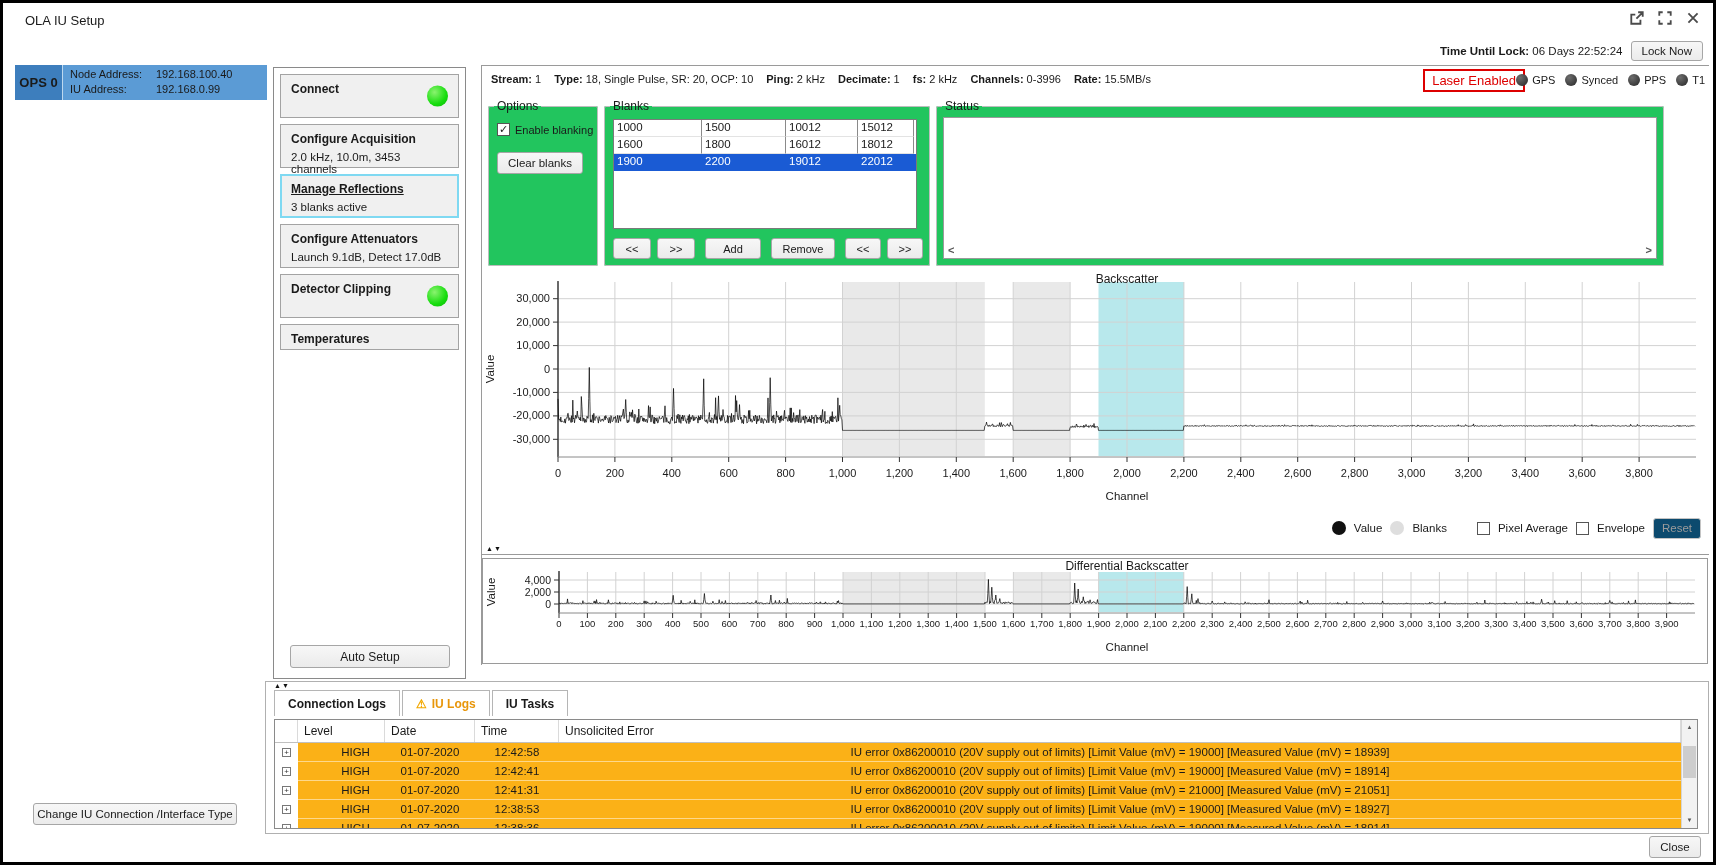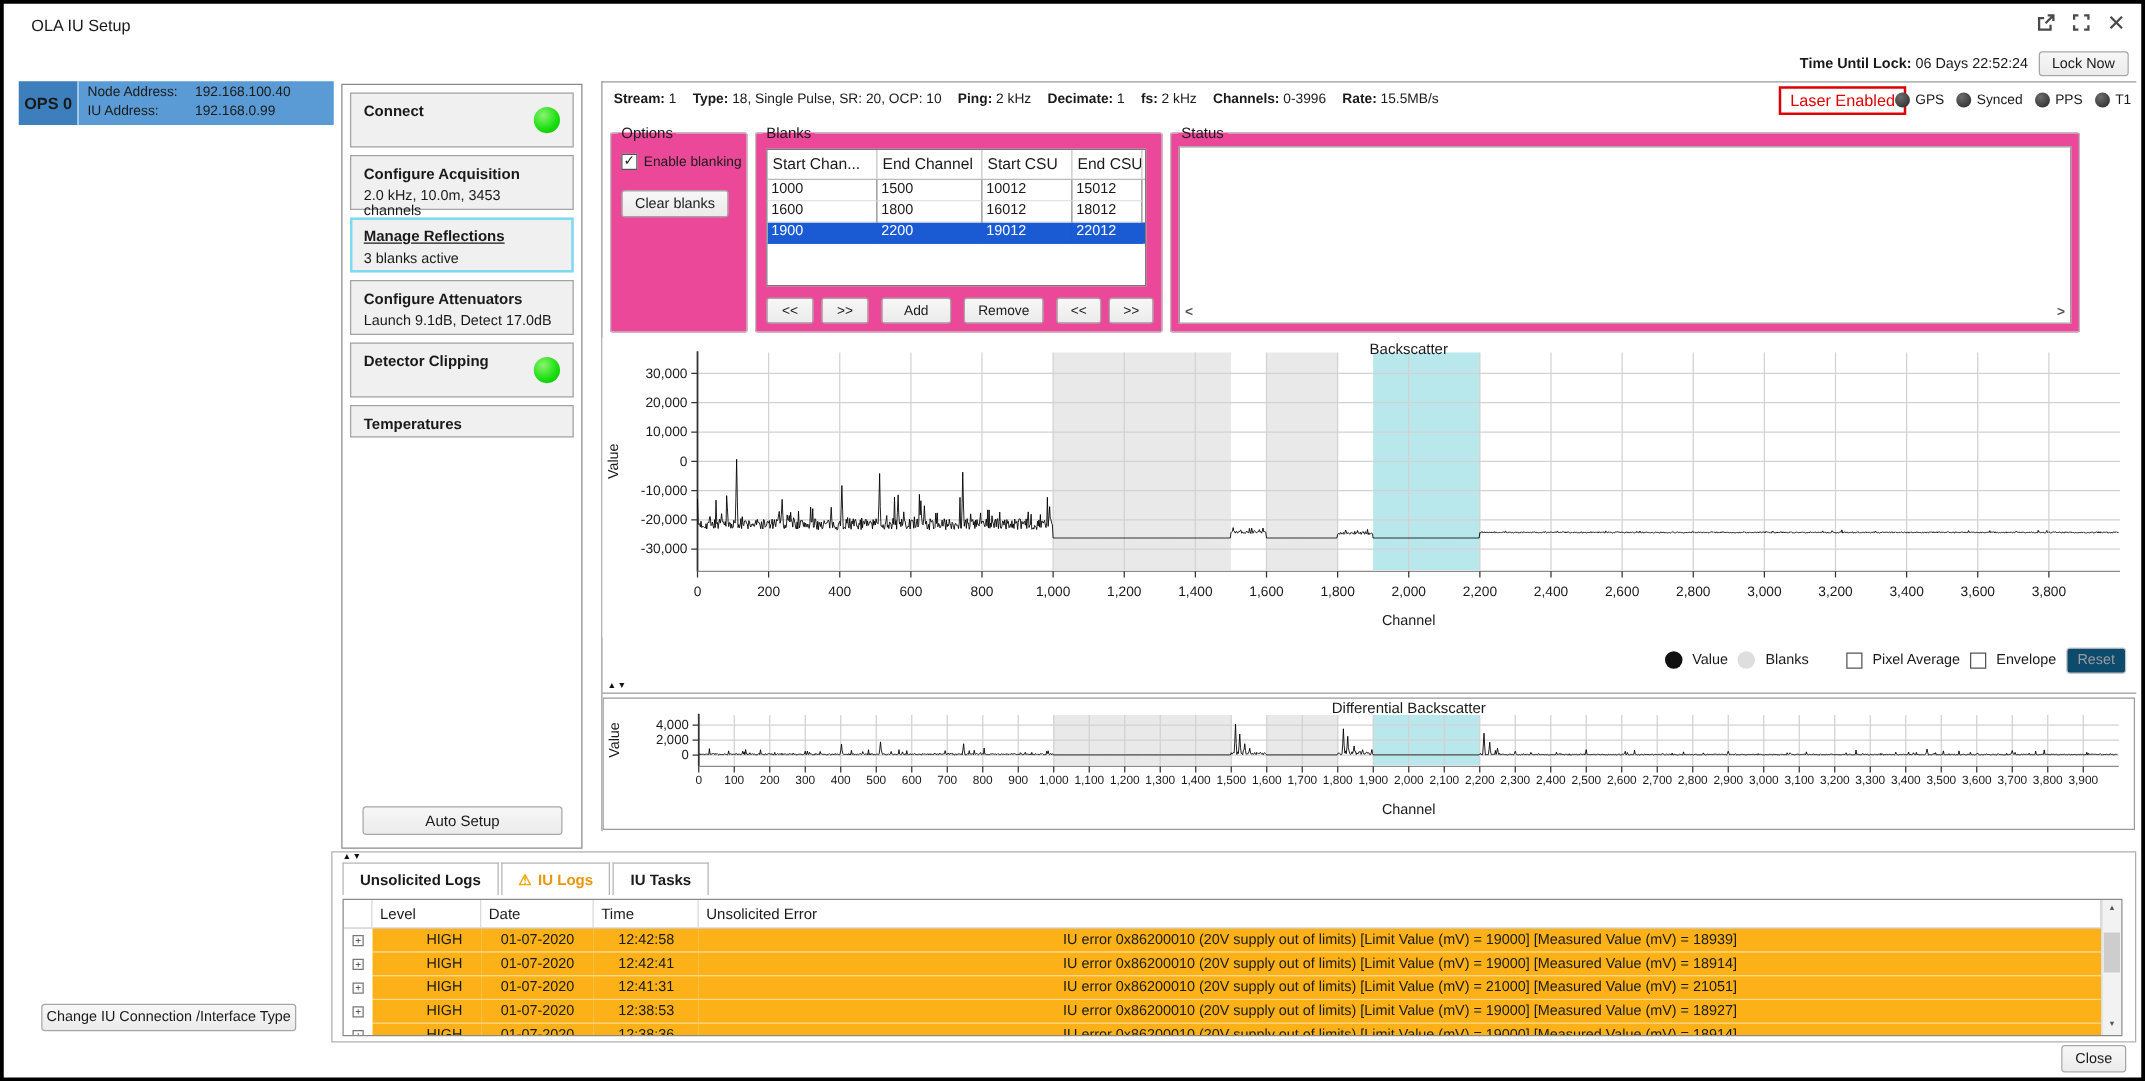--- a/index.html
+++ b/index.html
@@ -40,21 +40,21 @@
 
   
   .main { position:absolute; left:478px; top:62px; width:1228px; height:600px; border-left:1px solid #9a9a9a; border-top:1px solid #9a9a9a; }
   .streambar { position:absolute; left:9px; top:7px; font-size:11px; white-space:nowrap; }
   .streambar .sf { margin-right:13px; }
   .laser { position:absolute; right:184px; top:3px; border:2px solid #dd0000; color:#dd0000; font-size:13px; padding:2px 7px; background:#fff; }
   .inds { position:absolute; right:4px; top:8px; display:flex; gap:10px; align-items:center; font-size:11px; }
   .ind { display:flex; align-items:center; gap:4px; }
   .ind .dot { width:12px; height:12px; border-radius:50%; background:radial-gradient(circle at 35% 30%, #6d6d6d, #262626); }
 
-  fieldset.grp { position:absolute; border:1px solid #bdbdbd; border-radius:2px; background:#ec4899; padding:2px 0 0 0; }
+  fieldset.grp { position:absolute; border:1px solid #bdbdbd; border-radius:2px; background:#22c55e; padding:2px 0 0 0; }
   fieldset.grp legend { font-size:12px; margin-left:5px; padding:0 3px; }
   .grp-options { left:6px; top:33px; width:110px; height:167px; }
   .grp-blanks  { left:122px; top:33px; width:326px; height:167px; }
   .grp-status  { left:454px; top:33px; width:728px; height:167px; }
 
   .cbrow { display:flex; align-items:center; gap:5px; margin:8px 0 0 8px; font-size:11px; cursor:pointer; }
   .cb { width:13px; height:13px; border:1px solid #555; background:#fff; font-size:11px; line-height:11px; text-align:center; color:#222; flex:0 0 auto; }
   .clear-blanks { display:block; margin:16px 0 0 8px; width:86px; height:22px; }
 
   .btable { margin:4px 0 0 8px; width:304px; height:110px; border:1px solid #7a7a7a; background:#fff; overflow:hidden; font-size:11.5px; }
@@ -205,26 +205,20 @@
       <div class="cbrow">
         <span class="cb">✓</span>
         <span>Enable blanking</span>
       </div>
       <button class="btn clear-blanks">Clear blanks</button>
     </fieldset>
 
     <fieldset class="grp grp-blanks">
       <legend>Blanks</legend>
       <div class="btable" id="blanks-table">
-          <div class="bt-head">
-            <div style="width: 88px;">Start Chan...</div>
-            <div style="width: 84px;">End Channel</div>
-            <div style="width: 72px;">Start CSU</div>
-            <div style="width: 56px;">End CSU</div>
-          </div>
           <div class="bt-row">
             <div style="width: 88px;">1000</div>
             <div style="width: 84px;">1500</div>
             <div style="width: 72px;">10012</div>
             <div style="width: 56px;">15012</div>
           </div>
           <div class="bt-row">
             <div style="width: 88px;">1600</div>
             <div style="width: 84px;">1800</div>
             <div style="width: 72px;">16012</div>
@@ -504,21 +498,21 @@
           <text x="644" y="92" text-anchor="middle" font-size="11.5" fill="#1a1a1a">Channel</text>
           <text x="12" y="33" text-anchor="middle" font-size="11.5" fill="#1a1a1a" transform="rotate(-90 12 33)">Value</text>
           <path d="M76.0 44.4L76.6 44.3L77.1 44.0L77.7 44.9L78.3 44.3L78.8 44.4L79.4 44.5L80.0 44.2L80.5 44.7L81.1 44.5L81.7 44.3L82.2 44.3L82.8 44.5L83.4 44.1L84.0 44.6L84.5 39.9L85.1 44.6L85.7 44.1L86.2 44.3L86.8 44.0L87.4 44.0L87.9 43.5L88.5 44.4L89.1 44.6L89.6 43.7L90.2 44.5L90.8 43.9L91.3 44.4L91.9 44.9L92.5 44.5L93.0 44.6L93.6 44.6L94.2 44.8L94.7 44.3L95.3 44.8L95.9 44.5L96.4 44.0L97.0 44.5L97.6 44.3L98.2 44.6L98.7 44.9L99.3 44.6L99.9 41.7L100.4 44.4L101.0 44.3L101.6 44.0L102.1 44.3L102.7 44.3L103.3 44.8L103.8 44.2L104.4 44.2L105.0 44.8L105.5 43.9L106.1 43.9L106.7 44.1L107.2 44.9L107.8 44.2L108.4 44.3L108.9 44.2L109.5 44.8L110.1 44.5L110.6 44.1L111.2 41.9L111.8 44.3L112.4 42.5L112.9 44.8L113.5 40.6L114.1 44.2L114.6 43.9L115.2 44.9L115.8 44.3L116.3 44.5L116.9 43.2L117.5 44.5L118.0 44.5L118.6 44.3L119.2 43.9L119.7 44.5L120.3 44.2L120.9 44.3L121.4 44.9L122.0 44.8L122.6 44.8L123.1 44.7L123.7 44.0L124.3 43.5L124.8 44.7L125.4 40.8L126.0 44.2L126.6 44.1L127.1 44.5L127.7 44.7L128.3 44.8L128.8 44.9L129.4 43.9L130.0 44.4L130.5 44.9L131.1 44.1L131.7 43.9L132.2 44.0L132.8 43.9L133.4 44.5L133.9 43.8L134.5 44.8L135.1 44.3L135.6 44.7L136.2 44.9L136.8 42.9L137.3 44.8L137.9 44.8L138.5 44.3L139.0 43.9L139.6 44.3L140.2 44.7L140.8 43.9L141.3 44.4L141.9 44.8L142.5 43.5L143.0 44.8L143.6 44.5L144.2 44.3L144.7 44.2L145.3 44.1L145.9 44.6L146.4 44.8L147.0 44.4L147.6 44.8L148.1 44.0L148.7 44.0L149.3 44.2L149.8 44.1L150.4 44.5L151.0 44.6L151.5 43.4L152.1 44.5L152.7 44.5L153.2 44.1L153.8 44.8L154.4 44.9L155.0 44.7L155.5 44.6L156.1 44.2L156.7 44.3L157.2 44.3L157.8 44.3L158.4 44.6L158.9 44.8L159.5 44.5L160.1 44.4L160.6 44.2L161.2 41.9L161.8 44.8L162.3 44.5L162.9 41.9L163.5 44.5L164.0 44.6L164.6 42.8L165.2 44.1L165.7 44.3L166.3 44.3L166.9 44.8L167.4 44.7L168.0 44.8L168.6 44.9L169.2 43.8L169.7 44.7L170.3 43.9L170.9 44.5L171.4 44.9L172.0 44.0L172.6 44.6L173.1 42.2L173.7 44.1L174.3 44.0L174.8 44.6L175.4 44.2L176.0 44.5L176.5 44.4L177.1 44.5L177.7 44.6L178.2 44.9L178.8 44.8L179.4 44.7L179.9 44.2L180.5 43.9L181.1 44.6L181.6 44.9L182.2 44.8L182.8 44.0L183.4 44.8L183.9 44.5L184.5 44.6L185.1 43.8L185.6 44.6L186.2 44.4L186.8 44.4L187.3 44.1L187.9 44.7L188.5 44.8L189.0 44.6L189.6 41.2L190.2 36.3L190.7 41.6L191.3 43.8L191.9 44.6L192.4 44.6L193.0 44.2L193.6 44.6L194.1 44.5L194.7 44.5L195.3 44.8L195.8 43.9L196.4 44.9L197.0 44.0L197.6 44.9L198.1 41.3L198.7 44.2L199.3 44.7L199.8 43.9L200.4 44.8L201.0 44.6L201.5 44.1L202.1 44.9L202.7 44.5L203.2 44.3L203.8 44.8L204.4 44.3L204.9 44.0L205.5 43.9L206.1 44.7L206.6 44.1L207.2 42.3L207.8 44.0L208.3 44.5L208.9 44.5L209.5 44.2L210.0 44.6L210.6 43.9L211.2 44.9L211.8 40.8L212.3 44.8L212.9 43.8L213.5 44.9L214.0 44.0L214.6 44.2L215.2 44.1L215.7 44.9L216.3 44.8L216.9 44.5L217.4 44.8L218.0 44.4L218.6 44.2L219.1 44.4L219.7 44.9L220.3 44.2L220.8 40.4L221.4 34.5L222.0 40.9L222.5 43.0L223.1 44.6L223.7 43.9L224.2 44.5L224.8 44.2L225.4 44.7L226.0 44.9L226.5 44.7L227.1 44.5L227.7 44.0L228.2 44.6L228.8 44.6L229.4 44.1L229.9 42.2L230.5 44.2L231.1 44.4L231.6 44.8L232.2 44.5L232.8 44.3L233.3 44.4L233.9 44.9L234.5 44.5L235.0 44.5L235.6 44.3L236.2 40.7L236.7 44.3L237.3 44.7L237.9 44.4L238.4 44.5L239.0 42.5L239.6 44.2L240.2 44.8L240.7 44.9L241.3 43.9L241.9 44.7L242.4 41.5L243.0 44.4L243.6 44.9L244.1 44.4L244.7 44.6L245.3 43.9L245.8 44.7L246.4 44.6L247.0 44.1L247.5 44.7L248.1 44.1L248.7 43.9L249.2 44.0L249.8 44.9L250.4 44.3L250.9 44.8L251.5 44.6L252.1 44.2L252.6 44.3L253.2 44.2L253.8 44.9L254.4 44.8L254.9 43.9L255.5 43.9L256.1 44.6L256.6 44.1L257.2 44.0L257.8 44.7L258.3 44.6L258.9 44.2L259.5 44.0L260.0 44.9L260.6 44.2L261.2 43.9L261.7 44.8L262.3 44.2L262.9 44.6L263.4 44.2L264.0 44.6L264.6 43.4L265.1 44.1L265.7 44.1L266.3 44.8L266.8 43.9L267.4 44.6L268.0 44.8L268.6 43.5L269.1 44.3L269.7 43.9L270.3 44.6L270.8 44.4L271.4 44.0L272.0 44.1L272.5 44.0L273.1 41.5L273.7 43.9L274.2 44.8L274.8 44.0L275.4 44.3L275.9 43.4L276.5 44.7L277.1 44.2L277.6 43.6L278.2 44.3L278.8 43.6L279.3 44.7L279.9 44.4L280.5 44.9L281.0 44.8L281.6 44.0L282.2 44.8L282.8 44.7L283.3 44.0L283.9 44.2L284.5 44.1L285.0 44.1L285.6 44.5L286.2 44.0L286.7 44.9L287.3 41.0L287.9 36.0L288.4 41.5L289.0 44.9L289.6 44.8L290.1 44.8L290.7 44.5L291.3 43.8L291.8 44.5L292.4 41.5L293.0 44.4L293.5 44.2L294.1 44.4L294.7 43.9L295.2 44.1L295.8 44.8L296.4 41.2L297.0 44.2L297.5 44.5L298.1 43.9L298.7 43.8L299.2 44.5L299.8 44.7L300.4 44.2L300.9 43.9L301.5 43.0L302.1 44.7L302.6 44.5L303.2 44.0L303.8 44.3L304.3 39.4L304.9 44.5L305.5 44.2L306.0 44.6L306.6 44.6L307.2 44.7L307.7 44.7L308.3 44.8L308.9 44.4L309.4 44.2L310.0 44.1L310.6 44.4L311.2 43.9L311.7 44.2L312.3 44.4L312.9 44.4L313.4 44.1L314.0 44.6L314.6 44.5L315.1 44.0L315.7 44.1L316.3 44.5L316.8 44.8L317.4 44.8L318.0 44.1L318.5 44.0L319.1 44.4L319.7 44.3L320.2 44.7L320.8 44.5L321.4 44.4L321.9 43.9L322.5 44.7L323.1 44.0L323.6 44.6L324.2 44.6L324.8 44.0L325.4 44.6L325.9 44.4L326.5 43.6L327.1 44.5L327.6 44.2L328.2 44.0L328.8 43.9L329.3 44.2L329.9 44.4L330.5 44.9L331.0 44.4L331.6 44.5L332.2 44.4L332.7 44.9L333.3 43.1L333.9 44.1L334.4 44.1L335.0 44.9L335.6 44.5L336.1 44.8L336.7 43.6L337.3 42.8L337.8 44.7L338.4 44.0L339.0 44.3L339.6 44.6L340.1 44.3L340.7 44.7L341.3 44.0L341.8 44.9L342.4 42.9L343.0 44.6L343.5 44.3L344.1 44.8L344.7 44.8L345.2 44.0L345.8 44.0L346.4 44.6L346.9 44.1L347.5 44.7L348.1 44.5L348.6 44.8L349.2 44.0L349.8 44.2L350.3 44.1L350.9 43.9L351.5 44.5L352.0 44.8L352.6 44.7L353.2 44.6L353.8 44.9L354.3 42.1L354.9 43.8L355.5 41.6L356.0 44.1L356.6 44.7L357.2 43.9L357.7 43.9L358.3 44.8L358.9 43.9L359.4 44.5L360.0 44.9L360.6 44.9L361.1 44.9L361.7 44.9L362.3 44.9L362.8 44.9L363.4 44.9L364.0 44.9L364.5 44.9L365.1 44.9L365.7 44.9L366.2 44.9L366.8 44.9L367.4 44.9L368.0 44.9L368.5 44.9L369.1 44.9L369.7 44.9L370.2 44.9L370.8 44.9L371.4 44.9L371.9 44.9L372.5 44.9L373.1 44.9L373.6 44.9L374.2 44.9L374.8 44.9L375.3 44.9L375.9 44.9L376.5 44.9L377.0 44.9L377.6 44.9L378.2 44.9L378.7 44.9L379.3 44.9L379.9 44.9L380.4 44.9L381.0 44.9L381.6 44.9L382.2 44.9L382.7 44.9L383.3 44.9L383.9 44.9L384.4 44.9L385.0 44.9L385.6 44.9L386.1 44.9L386.7 44.9L387.3 44.9L387.8 44.9L388.4 44.9L389.0 44.9L389.5 44.9L390.1 44.9L390.7 44.9L391.2 44.9L391.8 44.9L392.4 44.9L392.9 44.9L393.5 44.9L394.1 44.9L394.6 44.9L395.2 44.9L395.8 44.9L396.4 44.9L396.9 44.9L397.5 44.9L398.1 44.9L398.6 44.9L399.2 44.9L399.8 44.9L400.3 44.9L400.9 44.9L401.5 44.9L402.0 44.9L402.6 44.9L403.2 44.9L403.7 44.9L404.3 44.9L404.9 44.9L405.4 44.9L406.0 44.9L406.6 44.9L407.1 44.9L407.7 44.9L408.3 44.9L408.8 44.9L409.4 44.9L410.0 44.9L410.6 44.9L411.1 44.9L411.7 44.9L412.3 44.9L412.8 44.9L413.4 44.9L414.0 44.9L414.5 44.9L415.1 44.9L415.7 44.9L416.2 44.9L416.8 44.9L417.4 44.9L417.9 44.9L418.5 44.9L419.1 44.9L419.6 44.9L420.2 44.9L420.8 44.9L421.3 44.9L421.9 44.9L422.5 44.9L423.0 44.9L423.6 44.9L424.2 44.9L424.8 44.9L425.3 44.9L425.9 44.9L426.5 44.9L427.0 44.9L427.6 44.9L428.2 44.9L428.7 44.9L429.3 44.9L429.9 44.9L430.4 44.9L431.0 44.9L431.6 44.9L432.1 44.9L432.7 44.9L433.3 44.9L433.8 44.9L434.4 44.9L435.0 44.9L435.5 44.9L436.1 44.9L436.7 44.9L437.2 44.9L437.8 44.9L438.4 44.9L439.0 44.9L439.5 44.9L440.1 44.9L440.7 44.9L441.2 44.9L441.8 44.9L442.4 44.9L442.9 44.9L443.5 44.9L444.1 44.9L444.6 44.9L445.2 44.9L445.8 44.9L446.3 44.9L446.9 44.9L447.5 44.9L448.0 44.9L448.6 44.9L449.2 44.9L449.7 44.9L450.3 44.9L450.9 44.9L451.4 44.9L452.0 44.9L452.6 44.9L453.2 44.9L453.7 44.9L454.3 44.9L454.9 44.9L455.4 44.9L456.0 44.9L456.6 44.9L457.1 44.9L457.7 44.9L458.3 44.9L458.8 44.9L459.4 44.9L460.0 44.9L460.5 44.9L461.1 44.9L461.7 44.9L462.2 44.9L462.8 44.9L463.4 44.9L463.9 44.9L464.5 44.9L465.1 44.9L465.6 44.9L466.2 44.9L466.8 44.9L467.4 44.9L467.9 44.9L468.5 44.9L469.1 44.9L469.6 44.9L470.2 44.9L470.8 44.9L471.3 44.9L471.9 44.9L472.5 44.9L473.0 44.9L473.6 44.9L474.2 44.9L474.7 44.9L475.3 44.9L475.9 44.9L476.4 44.9L477.0 44.9L477.6 44.9L478.1 44.9L478.7 44.9L479.3 44.9L479.8 44.9L480.4 44.9L481.0 44.9L481.6 44.9L482.1 44.9L482.7 44.9L483.3 44.9L483.8 44.9L484.4 44.9L485.0 44.9L485.5 44.9L486.1 44.9L486.7 44.9L487.2 44.9L487.8 44.9L488.4 44.9L488.9 44.9L489.5 44.9L490.1 44.9L490.6 44.9L491.2 44.9L491.8 44.9L492.3 44.9L492.9 44.9L493.5 44.9L494.0 44.9L494.6 44.9L495.2 44.9L495.8 44.9L496.3 44.9L496.9 44.9L497.5 44.9L498.0 44.9L498.6 44.9L499.2 44.9L499.7 44.9L500.3 44.9L500.9 44.9L501.4 44.9L502.0 43.2L502.6 44.3L503.1 43.4L503.7 43.1L504.3 43.4L504.8 34.7L505.4 20.4L506.0 35.9L506.5 44.6L507.1 42.5L507.7 43.8L508.2 37.8L508.8 28.2L509.4 38.7L510.0 43.8L510.5 43.6L511.1 44.7L511.7 41.4L512.2 41.0L512.8 36.0L513.4 41.4L513.9 44.3L514.5 44.1L515.1 44.0L515.6 43.8L516.2 42.4L516.8 39.6L517.3 42.6L517.9 44.3L518.5 44.2L519.0 43.7L519.6 44.6L520.2 43.9L520.7 43.0L521.3 43.8L521.9 44.8L522.4 42.9L523.0 43.5L523.6 43.7L524.2 44.2L524.7 43.7L525.3 42.8L525.9 43.8L526.4 44.1L527.0 43.6L527.6 44.8L528.1 43.7L528.7 43.1L529.3 43.9L529.8 44.5L530.4 44.9L531.0 44.9L531.5 44.9L532.1 44.9L532.7 44.9L533.2 44.9L533.8 44.9L534.4 44.9L534.9 44.9L535.5 44.9L536.1 44.9L536.6 44.9L537.2 44.9L537.8 44.9L538.4 44.9L538.9 44.9L539.5 44.9L540.1 44.9L540.6 44.9L541.2 44.9L541.8 44.9L542.3 44.9L542.9 44.9L543.5 44.9L544.0 44.9L544.6 44.9L545.2 44.9L545.7 44.9L546.3 44.9L546.9 44.9L547.4 44.9L548.0 44.9L548.6 44.9L549.1 44.9L549.7 44.9L550.3 44.9L550.8 44.9L551.4 44.9L552.0 44.9L552.6 44.9L553.1 44.9L553.7 44.9L554.3 44.9L554.8 44.9L555.4 44.9L556.0 44.9L556.5 44.9L557.1 44.9L557.7 44.9L558.2 44.9L558.8 44.9L559.4 44.9L559.9 44.9L560.5 44.9L561.1 44.9L561.6 44.9L562.2 44.9L562.8 44.9L563.3 44.9L563.9 44.9L564.5 44.9L565.0 44.9L565.6 44.9L566.2 44.9L566.8 44.9L567.3 44.9L567.9 44.9L568.5 44.9L569.0 44.9L569.6 44.9L570.2 44.9L570.7 44.9L571.3 44.9L571.9 44.9L572.4 44.9L573.0 44.9L573.6 44.9L574.1 44.9L574.7 44.9L575.3 44.9L575.8 44.9L576.4 44.9L577.0 44.9L577.5 44.9L578.1 44.9L578.7 44.9L579.2 44.9L579.8 44.9L580.4 44.9L581.0 44.9L581.5 44.9L582.1 44.9L582.7 44.9L583.2 44.9L583.8 44.9L584.4 44.9L584.9 44.9L585.5 44.9L586.1 44.9L586.6 44.9L587.2 43.8L587.8 43.6L588.3 43.2L588.9 43.9L589.5 44.7L590.0 44.7L590.6 44.3L591.2 36.1L591.7 24.0L592.3 37.1L592.9 43.5L593.4 41.7L594.0 44.0L594.6 38.5L595.2 30.0L595.7 39.2L596.3 41.9L596.9 43.9L597.4 44.6L598.0 44.1L598.6 42.4L599.1 43.8L599.7 41.6L600.3 37.8L600.8 41.9L601.4 42.0L602.0 44.6L602.5 43.3L603.1 44.2L603.7 43.6L604.2 42.3L604.8 42.5L605.4 42.3L605.9 44.5L606.5 42.8L607.1 40.8L607.6 42.9L608.2 44.5L608.8 44.1L609.4 43.9L609.9 43.0L610.5 42.6L611.1 43.6L611.6 43.2L612.2 43.4L612.8 44.7L613.3 44.7L613.9 43.5L614.5 40.6L615.0 43.9L615.6 44.9L616.2 44.9L616.7 44.9L617.3 44.9L617.9 44.9L618.4 44.9L619.0 44.9L619.6 44.9L620.1 44.9L620.7 44.9L621.3 44.9L621.8 44.9L622.4 44.9L623.0 44.9L623.6 44.9L624.1 44.9L624.7 44.9L625.3 44.9L625.8 44.9L626.4 44.9L627.0 44.9L627.5 44.9L628.1 44.9L628.7 44.9L629.2 44.9L629.8 44.9L630.4 44.9L630.9 44.9L631.5 44.9L632.1 44.9L632.6 44.9L633.2 44.9L633.8 44.9L634.3 44.9L634.9 44.9L635.5 44.9L636.0 44.9L636.6 44.9L637.2 44.9L637.8 44.9L638.3 44.9L638.9 44.9L639.5 44.9L640.0 44.9L640.6 44.9L641.2 44.9L641.7 44.9L642.3 44.9L642.9 44.9L643.4 44.9L644.0 44.9L644.6 44.9L645.1 44.9L645.7 44.9L646.3 44.9L646.8 44.9L647.4 44.9L648.0 44.9L648.5 44.9L649.1 44.9L649.7 44.9L650.2 44.9L650.8 44.9L651.4 44.9L652.0 44.9L652.5 44.9L653.1 44.9L653.7 44.9L654.2 44.9L654.8 44.9L655.4 44.9L655.9 44.9L656.5 44.9L657.1 44.9L657.6 44.9L658.2 44.9L658.8 44.9L659.3 44.9L659.9 44.9L660.5 44.9L661.0 44.9L661.6 44.9L662.2 44.9L662.7 44.9L663.3 44.9L663.9 44.9L664.4 44.9L665.0 44.9L665.6 44.9L666.2 44.9L666.7 44.9L667.3 44.9L667.9 44.9L668.4 44.9L669.0 44.9L669.6 44.9L670.1 44.9L670.7 44.9L671.3 44.9L671.8 44.9L672.4 44.9L673.0 44.9L673.5 44.9L674.1 44.9L674.7 44.9L675.2 44.9L675.8 44.9L676.4 44.9L676.9 44.9L677.5 44.9L678.1 44.9L678.6 44.9L679.2 44.9L679.8 44.9L680.4 44.9L680.9 44.9L681.5 44.9L682.1 44.9L682.6 44.9L683.2 44.9L683.8 44.9L684.3 44.9L684.9 44.9L685.5 44.9L686.0 44.9L686.6 44.9L687.2 44.9L687.7 44.9L688.3 44.9L688.9 44.9L689.4 44.9L690.0 44.9L690.6 44.9L691.1 44.9L691.7 44.9L692.3 44.9L692.8 44.9L693.4 44.9L694.0 44.9L694.6 44.9L695.1 44.9L695.7 44.9L696.3 44.9L696.8 44.9L697.4 44.9L698.0 44.9L698.5 44.9L699.1 44.9L699.7 44.9L700.2 44.9L700.8 44.3L701.4 43.7L701.9 44.8L702.5 44.4L703.1 44.9L703.6 37.8L704.2 27.6L704.8 38.7L705.3 44.9L705.9 44.8L706.5 44.3L707.0 44.8L707.6 44.8L708.2 40.7L708.8 34.8L709.3 41.2L709.9 44.4L710.5 44.6L711.0 44.5L711.6 44.3L712.2 44.9L712.7 44.4L713.3 41.4L713.9 44.6L714.4 42.6L715.0 39.6L715.6 42.9L716.1 44.6L716.7 43.6L717.3 44.9L717.8 44.6L718.4 44.5L719.0 44.3L719.5 44.4L720.1 44.3L720.7 44.9L721.2 44.8L721.8 44.4L722.4 44.9L723.0 45.0L723.5 44.9L724.1 44.4L724.7 44.4L725.2 44.3L725.8 44.3L726.4 45.0L726.9 44.6L727.5 44.8L728.1 44.8L728.6 43.6L729.2 42.0L729.8 43.7L730.3 44.6L730.9 44.8L731.5 44.9L732.0 44.9L732.6 44.6L733.2 45.0L733.7 44.9L734.3 44.4L734.9 44.8L735.4 44.0L736.0 44.4L736.6 44.9L737.2 44.3L737.7 44.9L738.3 44.7L738.9 44.4L739.4 44.5L740.0 44.9L740.6 44.8L741.1 44.6L741.7 42.9L742.3 44.4L742.8 44.5L743.4 44.3L744.0 44.9L744.5 44.8L745.1 44.5L745.7 44.6L746.2 44.5L746.8 44.9L747.4 44.5L747.9 43.8L748.5 44.7L749.1 44.9L749.6 44.6L750.2 44.6L750.8 44.5L751.4 44.9L751.9 44.6L752.5 44.9L753.1 45.0L753.6 44.5L754.2 44.7L754.8 44.4L755.3 44.7L755.9 45.0L756.5 45.0L757.0 44.6L757.6 44.8L758.2 44.6L758.7 44.4L759.3 44.9L759.9 44.7L760.4 44.9L761.0 44.5L761.6 44.7L762.1 42.8L762.7 44.3L763.3 44.8L763.8 44.3L764.4 44.5L765.0 43.6L765.6 44.7L766.1 44.3L766.7 44.3L767.3 44.9L767.8 44.3L768.4 45.0L769.0 44.8L769.5 44.4L770.1 44.4L770.7 44.9L771.2 44.6L771.8 45.0L772.4 44.0L772.9 45.0L773.5 44.9L774.1 44.9L774.6 44.7L775.2 44.4L775.8 44.7L776.3 44.6L776.9 44.3L777.5 44.6L778.0 44.3L778.6 44.7L779.2 44.9L779.8 44.8L780.3 45.0L780.9 44.3L781.5 44.1L782.0 44.4L782.6 44.5L783.2 44.8L783.7 44.5L784.3 44.1L784.9 45.0L785.4 43.4L786.0 40.7L786.6 44.5L787.1 44.7L787.7 44.6L788.3 44.5L788.8 44.8L789.4 44.9L790.0 44.3L790.5 44.9L791.1 44.6L791.7 44.4L792.2 44.7L792.8 44.4L793.4 44.8L794.0 44.6L794.5 44.7L795.1 44.3L795.7 44.4L796.2 44.4L796.8 44.7L797.4 44.8L797.9 44.8L798.5 44.3L799.1 44.5L799.6 44.6L800.2 44.7L800.8 44.7L801.3 44.9L801.9 44.8L802.5 44.6L803.0 44.9L803.6 44.5L804.2 44.4L804.7 44.9L805.3 44.6L805.9 44.9L806.4 44.6L807.0 44.9L807.6 44.3L808.2 44.8L808.7 45.0L809.3 44.4L809.9 44.8L810.4 45.0L811.0 44.7L811.6 44.4L812.1 44.3L812.7 44.4L813.3 44.9L813.8 44.9L814.4 44.8L815.0 44.4L815.5 44.4L816.1 44.3L816.7 43.8L817.2 42.0L817.8 44.9L818.4 44.4L818.9 43.0L819.5 44.6L820.1 44.9L820.6 45.0L821.2 44.6L821.8 44.8L822.4 44.4L822.9 44.7L823.5 44.5L824.1 44.5L824.6 41.2L825.2 44.3L825.8 44.4L826.3 44.7L826.9 45.0L827.5 44.7L828.0 44.5L828.6 45.0L829.2 45.0L829.7 44.4L830.3 44.4L830.9 44.6L831.4 44.9L832.0 44.8L832.6 44.4L833.1 44.7L833.7 44.5L834.3 44.6L834.8 44.7L835.4 44.4L836.0 44.7L836.6 44.8L837.1 44.7L837.7 44.6L838.3 44.4L838.8 44.3L839.4 44.7L840.0 45.0L840.5 44.6L841.1 44.5L841.7 44.5L842.2 44.6L842.8 44.7L843.4 44.9L843.9 44.5L844.5 44.5L845.1 44.5L845.6 44.9L846.2 44.4L846.8 44.3L847.3 43.7L847.9 44.4L848.5 45.0L849.0 45.0L849.6 44.7L850.2 44.2L850.8 44.6L851.3 44.5L851.9 44.8L852.5 44.3L853.0 44.4L853.6 44.7L854.2 44.9L854.7 43.4L855.3 45.0L855.9 44.9L856.4 44.3L857.0 44.7L857.6 44.6L858.1 44.8L858.7 45.0L859.3 45.0L859.8 44.9L860.4 44.4L861.0 44.5L861.5 44.7L862.1 44.6L862.7 44.9L863.2 44.8L863.8 42.5L864.4 44.8L865.0 44.6L865.5 44.5L866.1 44.8L866.7 44.5L867.2 44.7L867.8 44.9L868.4 44.3L868.9 44.6L869.5 44.9L870.1 44.3L870.6 44.9L871.2 44.6L871.8 45.0L872.3 44.7L872.9 44.5L873.5 44.4L874.0 44.3L874.6 44.9L875.2 44.9L875.7 44.8L876.3 44.6L876.9 45.0L877.4 44.8L878.0 44.8L878.6 44.7L879.2 44.3L879.7 43.3L880.3 44.7L880.9 44.6L881.4 44.9L882.0 44.9L882.6 44.3L883.1 44.4L883.7 44.7L884.3 44.6L884.8 44.5L885.4 44.6L886.0 44.7L886.5 44.3L887.1 44.7L887.7 44.5L888.2 44.5L888.8 44.3L889.4 44.3L889.9 44.1L890.5 44.8L891.1 44.7L891.6 44.5L892.2 44.3L892.8 44.4L893.4 44.7L893.9 44.4L894.5 44.3L895.1 44.4L895.6 44.5L896.2 44.8L896.8 44.6L897.3 44.5L897.9 45.0L898.5 44.8L899.0 43.6L899.6 42.0L900.2 43.7L900.7 44.8L901.3 44.5L901.9 44.5L902.4 44.7L903.0 44.6L903.6 44.7L904.1 44.7L904.7 44.6L905.3 43.9L905.8 44.6L906.4 44.9L907.0 44.7L907.6 44.7L908.1 44.8L908.7 44.8L909.3 44.8L909.8 44.4L910.4 44.5L911.0 44.4L911.5 44.6L912.1 44.6L912.7 44.7L913.2 44.9L913.8 44.6L914.4 44.9L914.9 44.7L915.5 44.4L916.1 44.6L916.6 44.7L917.2 44.6L917.8 44.5L918.3 44.6L918.9 44.4L919.5 44.8L920.0 44.3L920.6 44.8L921.2 44.5L921.8 44.8L922.3 44.5L922.9 44.8L923.5 43.8L924.0 44.8L924.6 44.5L925.2 44.4L925.7 44.5L926.3 44.6L926.9 44.9L927.4 44.7L928.0 44.9L928.6 44.9L929.1 44.7L929.7 44.6L930.3 44.7L930.8 44.8L931.4 44.8L932.0 44.9L932.5 44.3L933.1 44.4L933.7 44.6L934.2 44.7L934.8 44.9L935.4 44.6L936.0 44.4L936.5 44.6L937.1 44.3L937.7 44.9L938.2 44.6L938.8 44.8L939.4 44.7L939.9 44.8L940.5 45.0L941.1 44.5L941.6 45.0L942.2 44.4L942.8 44.4L943.3 44.7L943.9 44.7L944.5 44.7L945.0 44.5L945.6 44.6L946.2 44.9L946.7 43.2L947.3 44.4L947.9 44.7L948.4 44.3L949.0 43.2L949.6 43.9L950.2 44.5L950.7 44.3L951.3 44.7L951.9 44.7L952.4 44.9L953.0 44.9L953.6 44.6L954.1 44.5L954.7 44.3L955.3 44.3L955.8 44.4L956.4 44.9L957.0 44.8L957.5 44.6L958.1 44.6L958.7 44.5L959.2 44.7L959.8 44.5L960.4 44.3L960.9 44.5L961.5 44.7L962.1 42.5L962.6 44.4L963.2 44.4L963.8 44.8L964.4 44.5L964.9 44.5L965.5 44.6L966.1 44.9L966.6 44.4L967.2 44.6L967.8 44.3L968.3 44.6L968.9 44.6L969.5 44.7L970.0 44.6L970.6 44.7L971.2 44.8L971.7 44.8L972.3 45.0L972.9 44.7L973.4 44.2L974.0 44.7L974.6 44.8L975.1 44.7L975.7 44.7L976.3 44.7L976.8 44.8L977.4 45.0L978.0 44.3L978.6 44.5L979.1 44.9L979.7 44.6L980.3 44.6L980.8 44.7L981.4 44.4L982.0 44.2L982.5 44.4L983.1 44.4L983.7 45.0L984.2 44.4L984.8 44.9L985.4 44.9L985.9 44.3L986.5 44.7L987.1 44.7L987.6 44.9L988.2 44.4L988.8 44.9L989.3 44.9L989.9 44.9L990.5 44.7L991.0 44.5L991.6 44.5L992.2 44.6L992.8 44.7L993.3 44.4L993.9 43.2L994.5 44.9L995.0 44.9L995.6 44.7L996.2 44.7L996.7 44.3L997.3 44.4L997.9 44.8L998.4 44.8L999.0 44.9L999.6 44.8L1000.1 44.6L1000.7 44.8L1001.3 44.5L1001.8 41.0L1002.4 44.6L1003.0 44.4L1003.5 44.4L1004.1 44.7L1004.7 44.5L1005.2 45.0L1005.8 44.7L1006.4 44.8L1007.0 43.8L1007.5 44.4L1008.1 44.4L1008.7 44.6L1009.2 44.3L1009.8 44.6L1010.4 44.6L1010.9 44.4L1011.5 44.8L1012.1 44.9L1012.6 44.9L1013.2 44.4L1013.8 44.7L1014.3 44.7L1014.9 44.8L1015.5 44.5L1016.0 44.9L1016.6 44.4L1017.2 44.6L1017.7 44.4L1018.3 44.7L1018.9 44.8L1019.4 44.5L1020.0 44.4L1020.6 44.4L1021.2 44.9L1021.7 43.7L1022.3 44.9L1022.9 44.0L1023.4 44.7L1024.0 45.0L1024.6 44.7L1025.1 44.9L1025.7 44.4L1026.3 44.4L1026.8 44.8L1027.4 44.4L1028.0 45.0L1028.5 44.4L1029.1 44.5L1029.7 44.6L1030.2 44.8L1030.8 44.7L1031.4 44.3L1031.9 44.6L1032.5 44.9L1033.1 44.4L1033.6 42.7L1034.2 44.4L1034.8 44.6L1035.4 44.9L1035.9 45.0L1036.5 44.6L1037.1 44.4L1037.6 44.7L1038.2 44.8L1038.8 44.8L1039.3 44.3L1039.9 44.3L1040.5 44.6L1041.0 44.8L1041.6 44.6L1042.2 44.8L1042.7 44.6L1043.3 44.5L1043.9 42.6L1044.4 44.7L1045.0 45.0L1045.6 44.3L1046.1 44.9L1046.7 44.4L1047.3 44.5L1047.8 43.2L1048.4 44.3L1049.0 44.9L1049.6 44.6L1050.1 42.9L1050.7 44.9L1051.3 44.3L1051.8 44.6L1052.4 44.9L1053.0 44.7L1053.5 44.8L1054.1 44.8L1054.7 44.8L1055.2 44.4L1055.8 44.8L1056.4 44.9L1056.9 44.6L1057.5 44.4L1058.1 42.9L1058.6 40.2L1059.2 43.1L1059.8 45.0L1060.3 44.6L1060.9 44.7L1061.5 44.8L1062.0 44.9L1062.6 44.7L1063.2 44.3L1063.8 44.4L1064.3 43.6L1064.9 44.5L1065.5 43.1L1066.0 44.8L1066.6 44.9L1067.2 44.6L1067.7 44.8L1068.3 44.7L1068.9 44.7L1069.4 44.9L1070.0 44.4L1070.6 44.8L1071.1 44.6L1071.7 41.7L1072.3 44.4L1072.8 45.0L1073.4 44.8L1074.0 44.4L1074.5 44.9L1075.1 44.7L1075.7 44.7L1076.2 43.9L1076.8 44.9L1077.4 44.8L1078.0 44.4L1078.5 44.7L1079.1 44.5L1079.7 45.0L1080.2 44.4L1080.8 44.5L1081.4 45.0L1081.9 44.8L1082.5 44.6L1083.1 44.9L1083.6 44.8L1084.2 41.7L1084.8 44.7L1085.3 45.0L1085.9 44.5L1086.5 44.9L1087.0 44.5L1087.6 44.3L1088.2 44.7L1088.7 44.6L1089.3 44.9L1089.9 44.9L1090.4 45.0L1091.0 44.3L1091.6 44.4L1092.2 44.6L1092.7 44.7L1093.3 42.8L1093.9 44.7L1094.4 44.6L1095.0 44.8L1095.6 44.7L1096.1 44.6L1096.7 45.0L1097.3 44.7L1097.8 44.5L1098.4 44.3L1099.0 43.5L1099.5 44.3L1100.1 44.4L1100.7 44.9L1101.2 45.0L1101.8 44.7L1102.4 44.4L1102.9 44.8L1103.5 44.9L1104.1 44.8L1104.6 44.3L1105.2 44.7L1105.8 44.5L1106.4 44.0L1106.9 44.6L1107.5 44.6L1108.1 44.6L1108.6 44.6L1109.2 45.0L1109.8 44.7L1110.3 44.9L1110.9 44.3L1111.5 44.4L1112.0 44.3L1112.6 45.0L1113.2 44.9L1113.7 44.5L1114.3 45.0L1114.9 44.6L1115.4 43.8L1116.0 44.5L1116.6 44.6L1117.1 44.7L1117.7 44.3L1118.3 45.0L1118.8 44.7L1119.4 44.7L1120.0 45.0L1120.6 44.9L1121.1 44.8L1121.7 44.9L1122.3 43.6L1122.8 45.0L1123.4 44.5L1124.0 45.0L1124.5 44.4L1125.1 44.4L1125.7 44.3L1126.2 43.3L1126.8 41.4L1127.4 43.5L1127.9 44.5L1128.5 44.4L1129.1 42.9L1129.6 44.6L1130.2 44.8L1130.8 44.3L1131.3 44.9L1131.9 44.7L1132.5 44.9L1133.0 44.7L1133.6 44.8L1134.2 44.4L1134.8 44.9L1135.3 44.5L1135.9 44.3L1136.5 44.4L1137.0 44.6L1137.6 44.7L1138.2 44.3L1138.7 44.4L1139.3 44.6L1139.9 44.4L1140.4 43.5L1141.0 44.9L1141.6 44.9L1142.1 44.4L1142.7 44.9L1143.3 44.4L1143.8 44.8L1144.4 44.8L1145.0 44.6L1145.5 41.9L1146.1 44.6L1146.7 44.6L1147.2 45.0L1147.8 44.8L1148.4 44.6L1149.0 44.8L1149.5 44.7L1150.1 44.5L1150.7 44.3L1151.2 44.5L1151.8 44.5L1152.4 40.9L1152.9 44.5L1153.5 44.4L1154.1 44.4L1154.6 44.5L1155.2 44.5L1155.8 44.6L1156.3 44.4L1156.9 44.9L1157.5 44.7L1158.0 44.3L1158.6 44.8L1159.2 44.4L1159.7 44.4L1160.3 44.6L1160.9 44.9L1161.4 44.4L1162.0 44.4L1162.6 44.4L1163.2 44.9L1163.7 44.9L1164.3 44.8L1164.9 44.7L1165.4 44.3L1166.0 44.9L1166.6 44.5L1167.1 44.7L1167.7 44.5L1168.3 44.4L1168.8 44.4L1169.4 44.8L1170.0 44.9L1170.5 44.4L1171.1 44.9L1171.7 44.5L1172.2 44.3L1172.8 44.6L1173.4 44.9L1173.9 44.5L1174.5 44.7L1175.1 44.7L1175.6 44.5L1176.2 45.0L1176.8 44.4L1177.4 44.7L1177.9 44.8L1178.5 44.9L1179.1 44.8L1179.6 44.3L1180.2 44.6L1180.8 44.9L1181.3 44.3L1181.9 44.6L1182.5 44.8L1183.0 44.4L1183.6 44.9L1184.2 44.7L1184.7 44.8L1185.3 44.7L1185.9 44.8L1186.4 42.8L1187.0 44.9L1187.6 43.6L1188.1 44.8L1188.7 44.3L1189.3 44.6L1189.8 44.0L1190.4 44.5L1191.0 44.3L1191.6 44.4L1192.1 44.5L1192.7 44.4L1193.3 44.4L1193.8 44.6L1194.4 44.6L1195.0 44.7L1195.5 44.7L1196.1 44.4L1196.7 44.3L1197.2 44.0L1197.8 44.4L1198.4 44.9L1198.9 45.0L1199.5 44.4L1200.1 44.9L1200.6 44.6L1201.2 44.7L1201.8 44.5L1202.3 44.3L1202.9 44.5L1203.5 44.8L1204.0 44.8L1204.6 44.7L1205.2 43.8L1205.8 44.5L1206.3 45.0L1206.9 44.3L1207.5 44.7L1208.0 44.9L1208.6 44.7L1209.2 44.4L1209.7 44.5L1210.3 44.5L1210.9 44.5" fill="none" stroke="#000000" stroke-width="0.7"></path>
         </svg></div>
   </div>
 
   <div class="logpanel">
     <span class="split-tri2"><span>▲</span><span>▼</span></span>
     <div class="tabs" id="log-tabs">
         <div class="tab">
-          <span>Unsolicited Logs</span>
+          <span>Connection Logs</span>
         </div>
         <div class="tab active">
           <span class="warn">⚠</span>
           <span>IU Logs</span>
         </div>
         <div class="tab">
           <span>IU Tasks</span>
         </div>
       </div>
     <div class="logtable">

